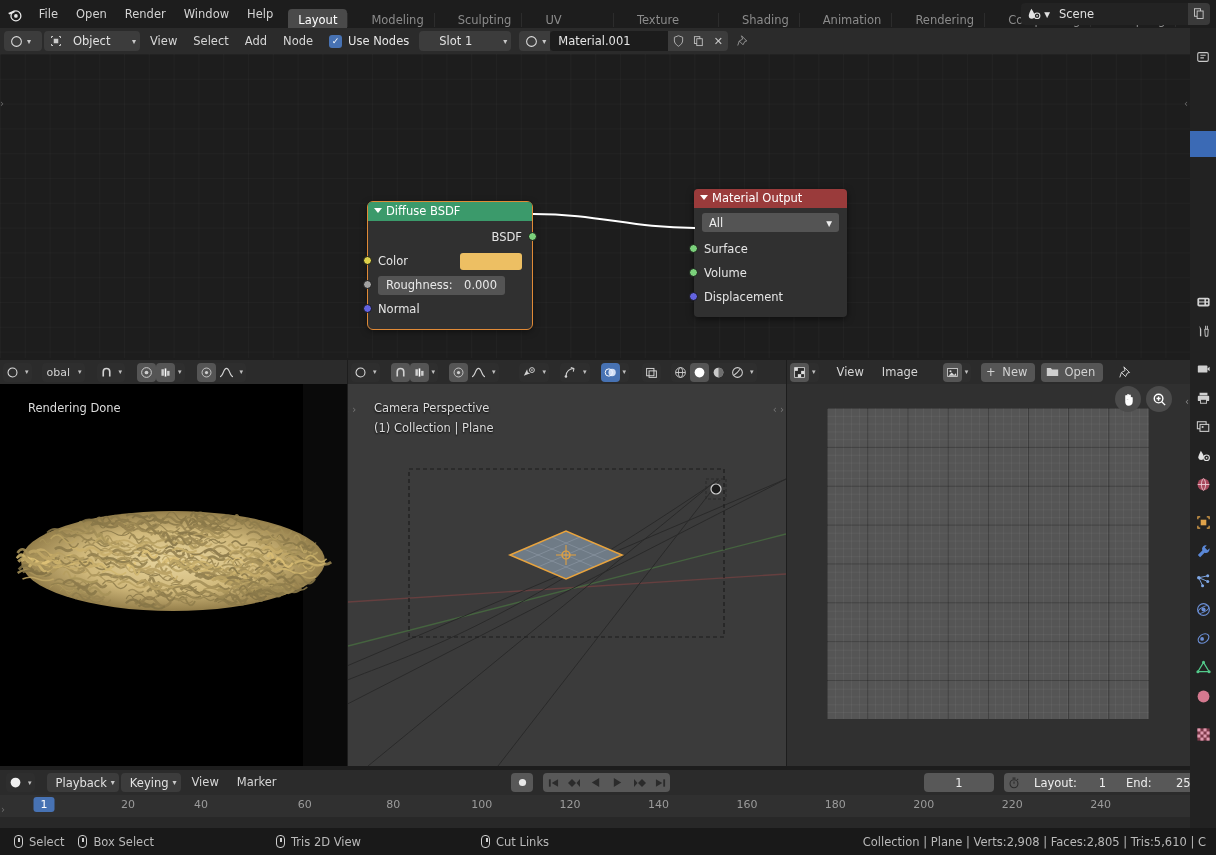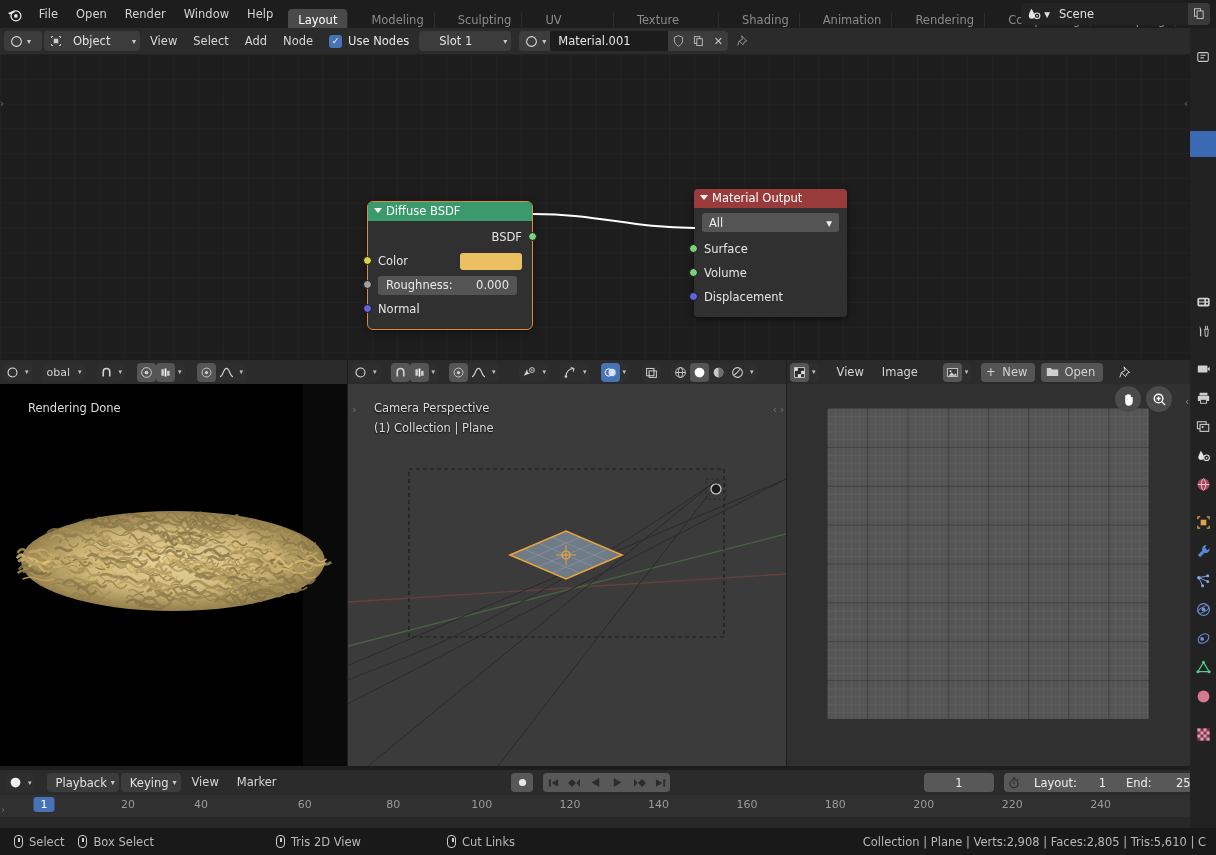--- a/index.html
+++ b/index.html
@@ -51,21 +51,21 @@
      color:#fff; padding-left:18px; position:relative;}
   .node-head .tri{ position:absolute; left:6px; top:6px; width:0;height:0;
      border-left:4px solid transparent;border-right:4px solid transparent;border-top:5px solid #fff;}
   .node-body { background:#303030; border-radius:0 0 4px 4px; padding:4px 0 8px 0; }
   .node.sel { outline:1px solid #e08a37; outline-offset:0; border-radius:5px;}
   .nrow{ position:relative; height:24px; display:flex; align-items:center; padding:0 10px; font-size:11.5px;}
   .nrow.right{ justify-content:flex-end; }
   .sock{ position:absolute; width:9px; height:9px; border-radius:50%; border:1px solid #161616; top:7px;}
   .sock.l{ left:-5px; } .sock.r{ right:-5px; }
   .swatch{ width:62px; height:17px; border-radius:3px; }
-  .valfield{ background:#545454; border-radius:3px; height:19px; width:139px; display:flex;
+  .valfield{ background:#545454; border-radius:3px; height:19px; width:127px; display:flex;
     align-items:center; justify-content:space-between; padding:0 8px; font-size:11.5px; color:#e8e8e8;}
   .mo-dd{ background:#545454; border-radius:3px; height:19px; margin:3px 8px 5px 8px; display:flex;
     align-items:center; justify-content:space-between; padding:0 7px; color:#eee; font-size:11.5px;}
   .nelabel{ position:absolute; left:28px; top:315px; color:#d6d6d6; font-size:11.5px;}
 
   
   .midrow { position:absolute; left:0; top:360px; width:1190px; height:406px; }
   .hdrbar { height:24px; background:#2b2b2b; display:flex; align-items:center; padding:0 3px; gap:3px;
      overflow:hidden;}
   .grp { display:flex; align-items:center; background:#2e2e2e; border-radius:4px; height:19px; }
@@ -1139,21 +1139,21 @@
           <span>Select</span>
         </div>
         <div class="skey" style="margin-left: 14px;">
           <span class="mouse-ico"></span>
           <span>Box Select</span>
         </div>
         <div class="skey" style="margin-left: 122px;">
           <span class="mouse-ico"></span>
           <span>Tris 2D View</span>
         </div>
-        <div class="skey" style="margin-left: 86px;">
+        <div class="skey" style="margin-left: 120px;">
           <span class="mouse-ico r"></span>
           <span>Cut Links</span>
         </div>
       </div>
     <div class="statright">Collection | Plane | Verts:2,908 | Faces:2,805 | Tris:5,610 | C</div>
   </div>
 
   <div class="proptabs">
     <div style="height:14px"></div>
     <div class="ptab">

